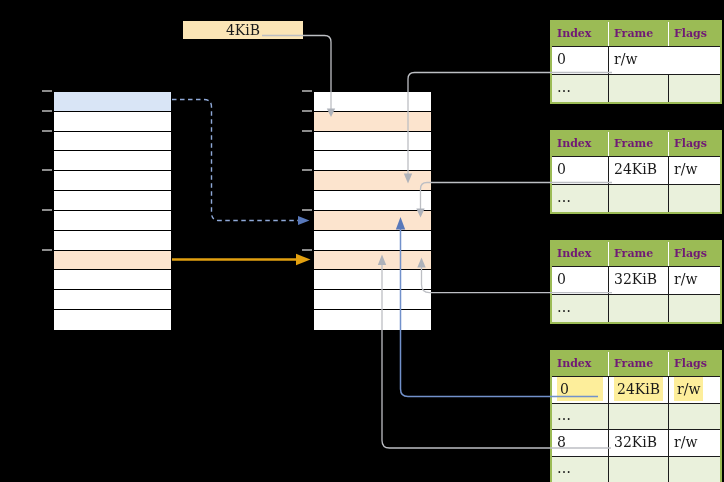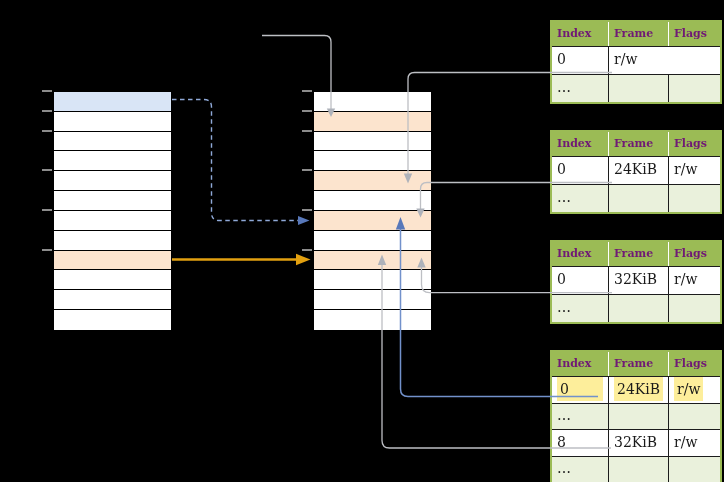--- a/index.html
+++ b/index.html
@@ -37,20 +37,23 @@
   .bh{fill:var(--blue-arrow);}
   .dl{stroke:var(--blue-dash);stroke-width:1.4;fill:none;stroke-dasharray:4.5 3.5;}
   .ol{stroke:var(--orange-arrow);stroke-width:2.6;fill:none;}
   .oh{fill:var(--orange-arrow);}
 </style>
 </head>
 <body>
 
 <div id="stage" style="--background: #000000; --blue-row: #D9E5F6; --orange-row: #FCE4CE; --cream: #FBE5B6; --green: #9BBB55; --green-light: #EAF1DC; --yellow-highlight: #FDEE9B; --gray-line: #BDBFC4; --gray-arrow: #AEB2BA; --blue-line: #7291CB; --blue-arrow: #5878BA; --blue-dash: #8FA9D8; --orange-arrow: #E2A010; --tick: #8C8C8C; --text: #1A1A1A;">
 
+  <div class="kib">
+    <span>4KiB</span>
+  </div>
 
   <div id="leftcol" class="memcol" style="left: 53px; top: 91px; width: 119px; height: 239.996px;">
       <div class="memrow blue" style="top: 0px; height: 19.833px;"></div>
       <div class="memrow" style="top: 19.833px; height: 19.833px;"></div>
       <div class="memrow" style="top: 39.666px; height: 19.833px;"></div>
       <div class="memrow" style="top: 59.499px; height: 19.833px;"></div>
       <div class="memrow" style="top: 79.332px; height: 19.833px;"></div>
       <div class="memrow" style="top: 99.165px; height: 19.833px;"></div>
       <div class="memrow" style="top: 118.998px; height: 19.833px;"></div>
       <div class="memrow" style="top: 138.831px; height: 19.833px;"></div>

